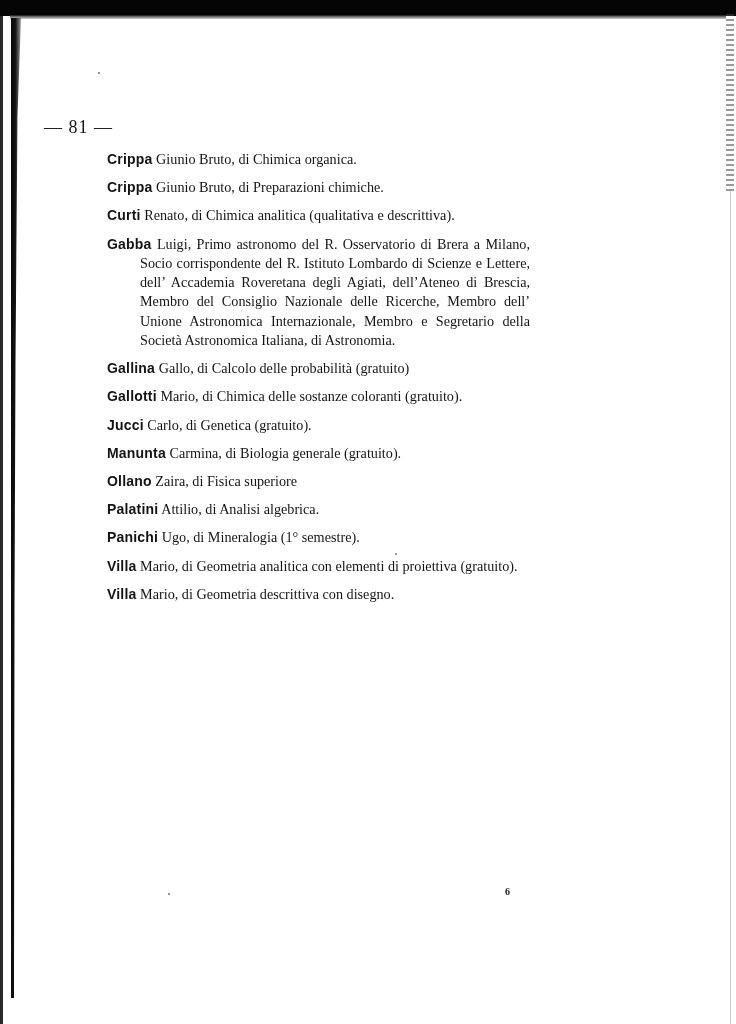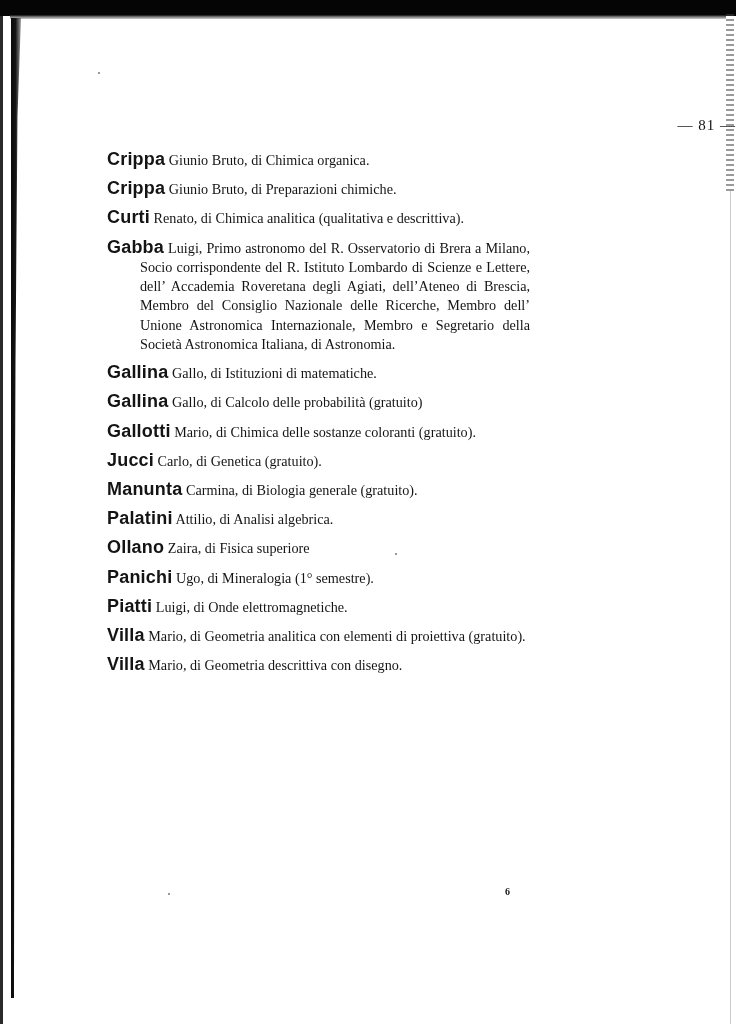--- a/index.html
+++ b/index.html
@@ -51,24 +51,24 @@
       right: 5px; top: 190px;
       width: 1px; height: 834px;
       background: rgba(150,150,150,0.5);
     }
 
     .page-number {
       position: absolute;
       top: 117px;
       left: 0;
       width: 100%;
-      padding-left: 32px;
+      padding-left: 44px;
       box-sizing: border-box;
-      text-align: right;
-      font-size: 15px;
+      text-align: left;
+      font-size: 18px;
       letter-spacing: 1px;
     }
 
     .entries {
       position: absolute;
       left: 107px;
       top: 150px;
       width: 423px;
       margin: 0;
       padding: 0;
@@ -79,21 +79,21 @@
       line-height: 19.3px;
       text-align: justify;
       text-align-last: left;
       margin: 0 0 8.9px 0;
       padding-left: 33px;
       text-indent: -33px;
     }
     .entry .surname {
       font-family: "Liberation Sans", "DejaVu Sans", sans-serif;
       font-weight: bold;
-      font-size: 18px;
+      font-size: 14px;
       letter-spacing: 0.2px;
     }
     .entry .subject {
     }
     .folio {
       position: absolute;
       left: 505px;
       top: 886px;
       font-size: 10px;
       font-weight: bold;
@@ -115,29 +115,27 @@
 <div class="scan-right"></div>
 <div class="scan-right-line"></div>
 
 <div class="page-number">— 81 —</div>
 
 <ul class="entries">
   <li class="entry"><span class="surname">Crippa</span><span> Giunio Bruto, di </span><span class="subject">Chimica organica.</span><span></span></li>
   <li class="entry"><span class="surname">Crippa</span><span> Giunio Bruto, di </span><span class="subject">Preparazioni chimiche.</span><span></span></li>
   <li class="entry"><span class="surname">Curti</span><span> Renato, di </span><span class="subject">Chimica analitica</span><span> (qualitativa e descrittiva).</span></li>
   <li class="entry"><span class="surname">Gabba</span><span> Luigi, Primo astronomo del R. Osservatorio di Brera a Milano, Socio corrispondente del R. Istituto Lombardo di Scienze e Lettere, dell’ Accademia Roveretana degli Agiati, dell’Ateneo di Brescia, Membro del Consiglio Nazionale delle Ricerche, Membro dell’ Unione Astronomica Internazionale, Membro e Segretario della Società Astronomica Italiana, di </span><span class="subject">Astronomia.</span><span></span></li>
-  <li class="entry"><span class="surname">Gallina</span><span> Gallo, di </span><span class="subject">Istituzioni di matematiche.</span><span></span></li>
   <li class="entry"><span class="surname">Gallina</span><span> Gallo, di </span><span class="subject">Calcolo delle probabilità</span><span> (gratuito)</span></li>
   <li class="entry"><span class="surname">Gallotti</span><span> Mario, di </span><span class="subject">Chimica delle sostanze coloranti</span><span> (gratuito).</span></li>
   <li class="entry"><span class="surname">Jucci</span><span> Carlo, di </span><span class="subject">Genetica</span><span> (gratuito).</span></li>
   <li class="entry"><span class="surname">Manunta</span><span> Carmina, di </span><span class="subject">Biologia generale</span><span> (gratuito).</span></li>
+  <li class="entry"><span class="surname">Ollano</span><span> Zaira, di </span><span class="subject">Fisica superiore</span><span></span></li>
   <li class="entry"><span class="surname">Palatini</span><span> Attilio, di </span><span class="subject">Analisi algebrica.</span><span></span></li>
-  <li class="entry"><span class="surname">Ollano</span><span> Zaira, di </span><span class="subject">Fisica superiore</span><span></span></li>
   <li class="entry"><span class="surname">Panichi</span><span> Ugo, di </span><span class="subject">Mineralogia</span><span> (1° semestre).</span></li>
-  <li class="entry"><span class="surname">Piatti</span><span> Luigi, di </span><span class="subject">Onde elettromagnetiche.</span><span></span></li>
   <li class="entry"><span class="surname">Villa</span><span> Mario, di </span><span class="subject">Geometria analitica con elementi di proiettiva</span><span> (gratuito).</span></li>
   <li class="entry"><span class="surname">Villa</span><span> Mario, di </span><span class="subject">Geometria descrittiva con disegno.</span><span></span></li>
 </ul>
 
 <div class="folio">6</div>
 
 <div class="speck" style="left:98px;top:72px;"></div>
 <div class="speck" style="left:440px;top:246px;"></div>
 <div class="speck" style="left:168px;top:893px;"></div>
 <div class="speck" style="left:395px;top:553px;"></div>

